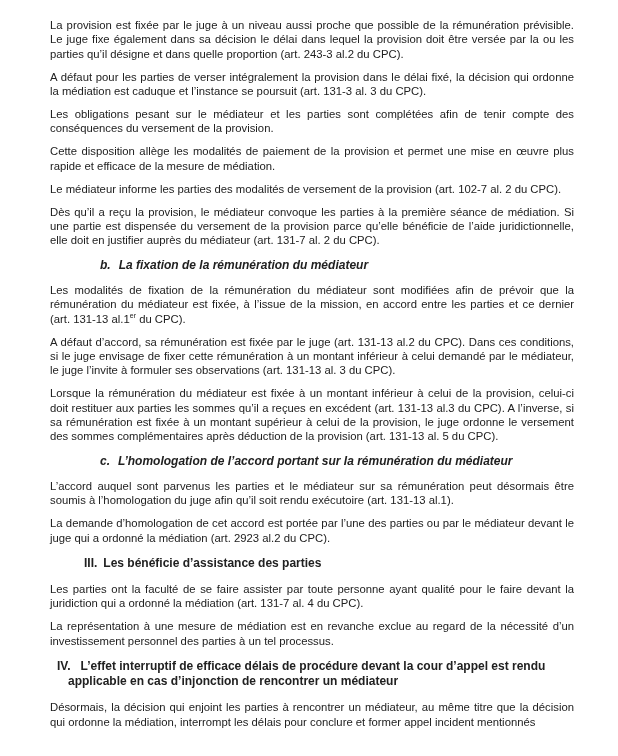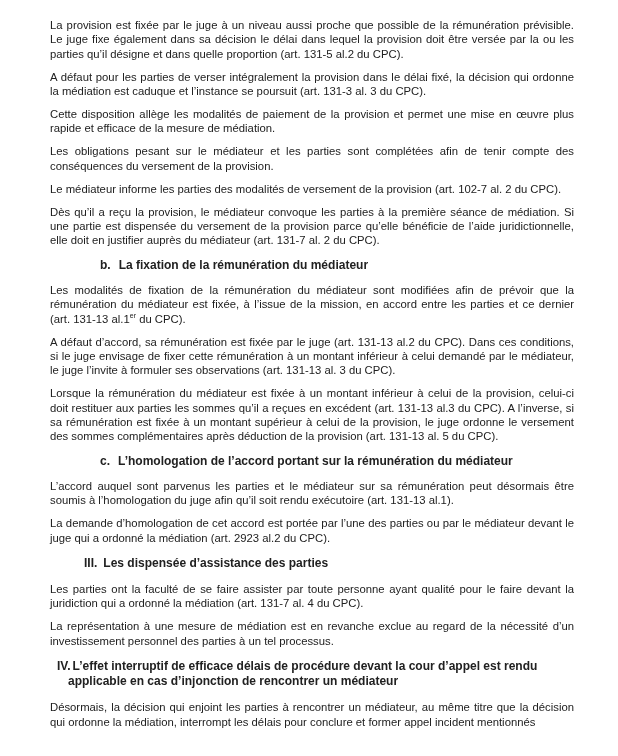--- a/index.html
+++ b/index.html
@@ -27,79 +27,80 @@
     text-justify: inter-word;
   }
   .heading {
     font-weight: bold;
     font-size: 12px;
     line-height: 15px;
     text-align: left;
   }
   .h-sub {
     margin: 10px 0 10px 50px;
+    font-style: italic;
   }
   .h-sub .mk {
     margin-right: 8px;
   }
   .h-main {
     margin: 11px 0 11px 0;
   }
   .h-iii {
     margin-left: 18px;
   }
   .h-iii .mk {
     margin-right: 6px;
     margin-left: 16px;
   }
   .h-iv {
     padding-left: 18px;
     text-indent: -11px;
   }
   .h-iv .mk {
-    margin-right: 2px;
+    margin-right: 10px;
   }
   sup {
     font-size: 0.62em;
     line-height: 0;
     vertical-align: super;
   }
 </style>
 </head>
 <body>
 
 <div class="page">
 
-  <p class="para">La provision est fixée par le juge à un niveau aussi proche que possible de la rémunération prévisible. Le juge fixe également dans sa décision le délai dans lequel la provision doit être versée par la ou les parties qu’il désigne et dans quelle proportion (art. 131-5 al.2 du CPC).</p>
+  <p class="para">La provision est fixée par le juge à un niveau aussi proche que possible de la rémunération prévisible. Le juge fixe également dans sa décision le délai dans lequel la provision doit être versée par la ou les parties qu’il désigne et dans quelle proportion (art. 243-3 al.2 du CPC).</p>
 
   <p class="para">A défaut pour les parties de verser intégralement la provision dans le délai fixé, la décision qui ordonne la médiation est caduque et l’instance se poursuit (art. 131-3 al. 3 du CPC).</p>
 
+  <p class="para">Les obligations pesant sur le médiateur et les parties sont complétées afin de tenir compte des conséquences du versement de la provision.</p>
+
   <p class="para">Cette disposition allège les modalités de paiement de la provision et permet une mise en œuvre plus rapide et efficace de la mesure de médiation.</p>
-
-  <p class="para">Les obligations pesant sur le médiateur et les parties sont complétées afin de tenir compte des conséquences du versement de la provision.</p>
 
   <p class="para">Le médiateur informe les parties des modalités de versement de la provision (art. 102-7 al. 2 du CPC).</p>
 
   <p class="para">Dès qu’il a reçu la provision, le médiateur convoque les parties à la première séance de médiation. Si une partie est dispensée du versement de la provision parce qu’elle bénéficie de l’aide juridictionnelle, elle doit en justifier auprès du médiateur (art. 131-7 al. 2 du CPC).</p>
 
   <h3 class="heading h-sub"><span class="mk">b.</span><span>La fixation de la rémunération du médiateur</span></h3>
 
   <p class="para"><span>Les modalités de fixation de la rémunération du médiateur sont modifiées afin de prévoir que la rémunération du médiateur est fixée, à l’issue de la mission, en accord entre les parties et ce dernier (art. 131-13 al.1</span><sup>er</sup><span> du CPC).</span></p>
 
   <p class="para">A défaut d’accord, sa rémunération est fixée par le juge (art. 131-13 al.2 du CPC). Dans ces conditions, si le juge envisage de fixer cette rémunération à un montant inférieur à celui demandé par le médiateur, le juge l’invite à formuler ses observations (art. 131-13 al. 3 du CPC).</p>
 
   <p class="para">Lorsque la rémunération du médiateur est fixée à un montant inférieur à celui de la provision, celui-ci doit restituer aux parties les sommes qu’il a reçues en excédent (art. 131-13 al.3 du CPC). A l’inverse, si sa rémunération est fixée à un montant supérieur à celui de la provision, le juge ordonne le versement des sommes complémentaires après déduction de la provision (art. 131-13 al. 5 du CPC).</p>
 
   <h3 class="heading h-sub"><span class="mk">c.</span><span>L’homologation de l’accord portant sur la rémunération du médiateur</span></h3>
 
   <p class="para">L’accord auquel sont parvenus les parties et le médiateur sur sa rémunération peut désormais être soumis à l’homologation du juge afin qu’il soit rendu exécutoire (art. 131-13 al.1).</p>
 
   <p class="para">La demande d’homologation de cet accord est portée par l’une des parties ou par le médiateur devant le juge qui a ordonné la médiation (art. 2923 al.2 du CPC).</p>
 
-  <h2 class="heading h-main h-iii"><span class="mk">III.</span><span>Les dispensée d’assistance des parties</span></h2>
+  <h2 class="heading h-main h-iii"><span class="mk">III.</span><span>Les bénéficie d’assistance des parties</span></h2>
 
   <p class="para">Les parties ont la faculté de se faire assister par toute personne ayant qualité pour le faire devant la juridiction qui a ordonné la médiation (art. 131-7 al. 4 du CPC).</p>
 
   <p class="para">La représentation à une mesure de médiation est en revanche exclue au regard de la nécessité d’un investissement personnel des parties à un tel processus.</p>
 
 
   <h2 class="heading h-main h-iv"><span class="mk">IV.</span><span>L’effet interruptif de efficace délais de procédure devant la cour d’appel est rendu applicable en cas d’injonction de rencontrer un médiateur</span></h2>
 
   <p class="para">Désormais, la décision qui enjoint les parties à rencontrer un médiateur, au même titre que la décision qui ordonne la médiation, interrompt les délais pour conclure et former appel incident mentionnés</p>
 

